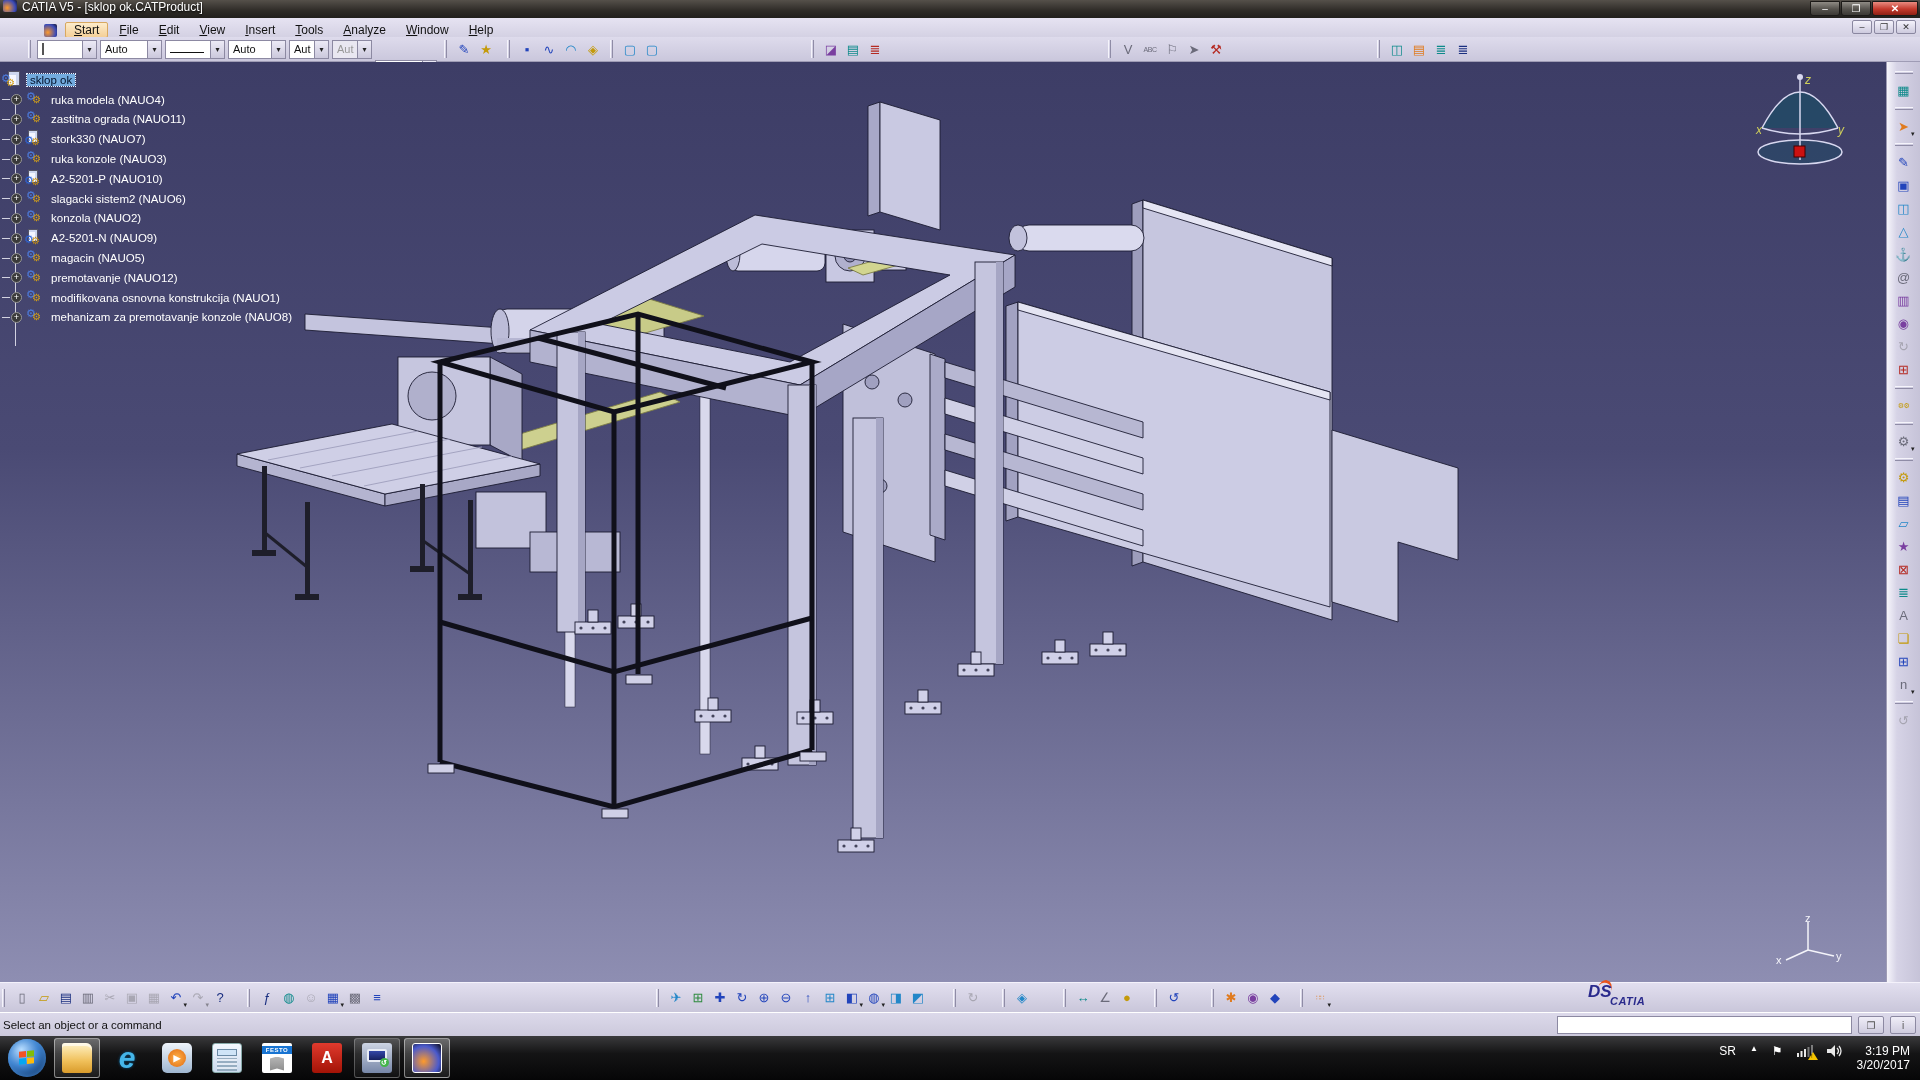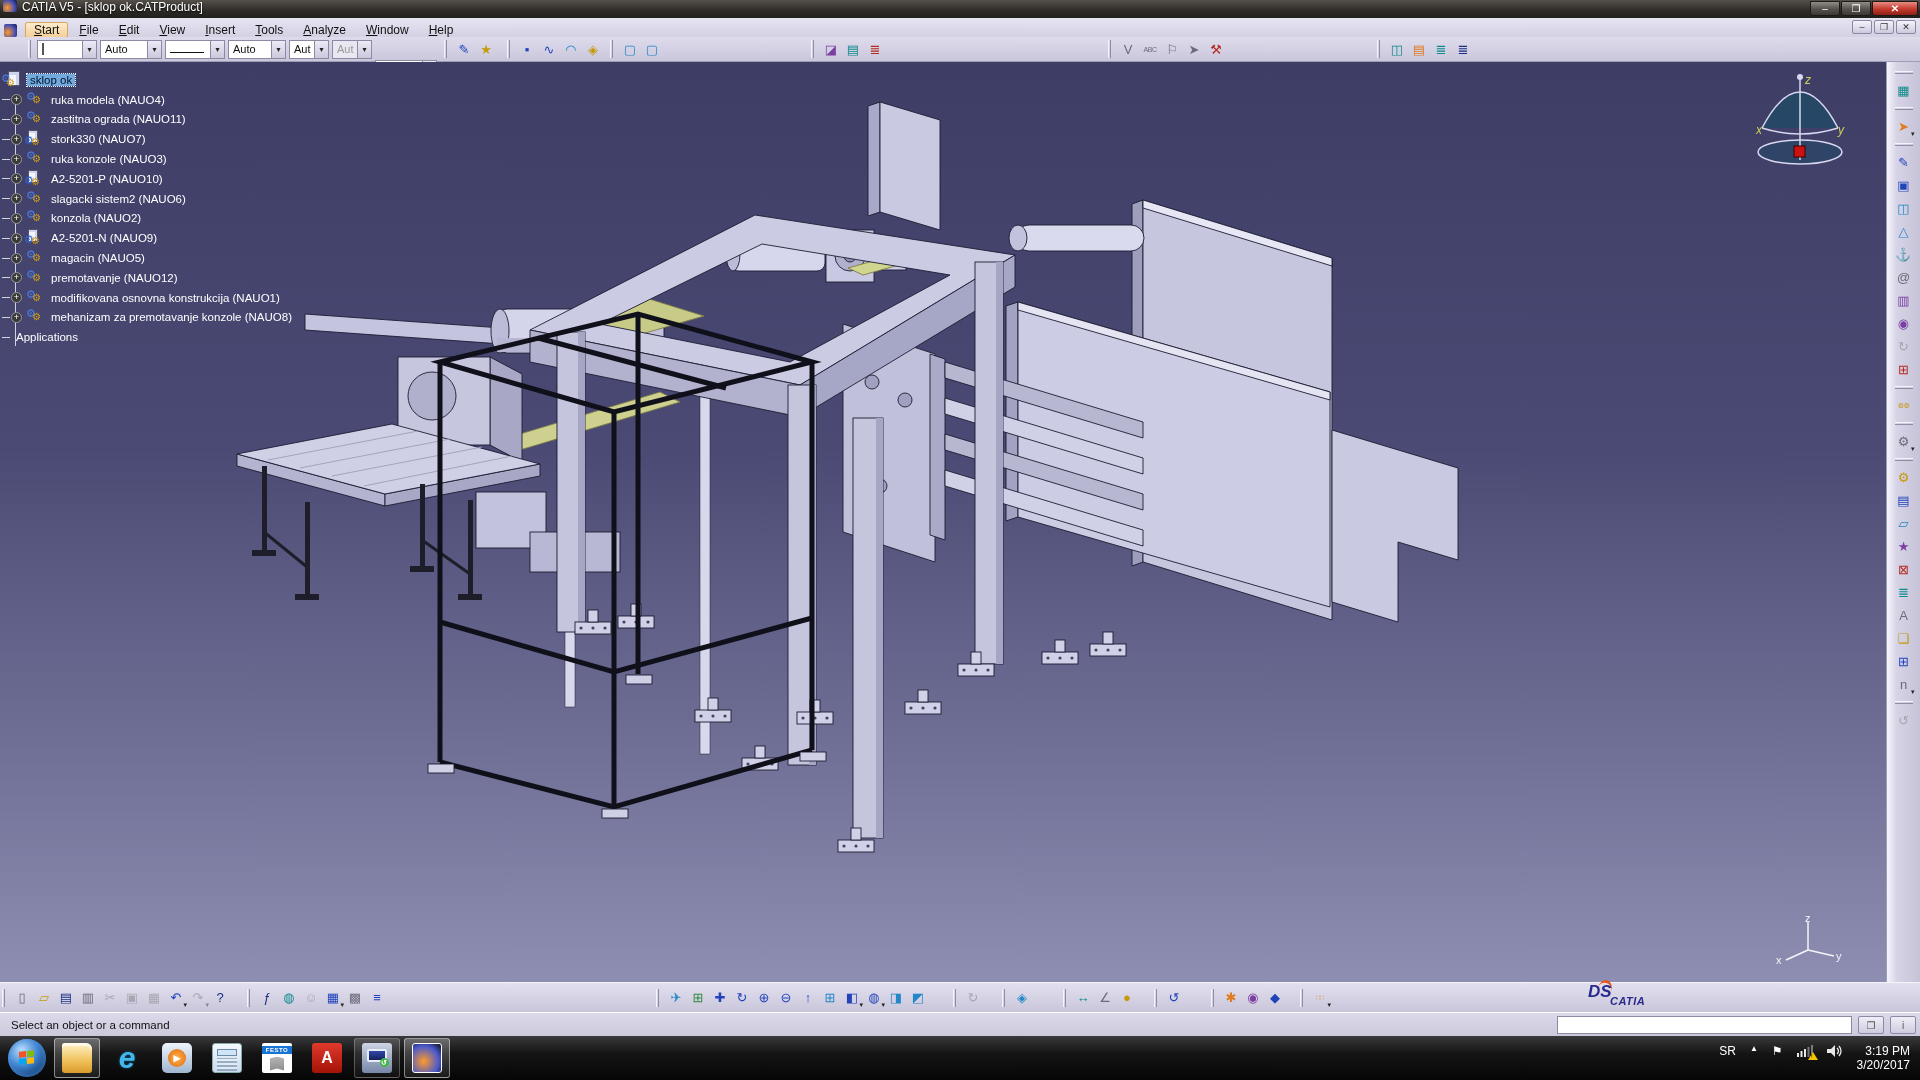--- a/index.html
+++ b/index.html
@@ -16,21 +16,21 @@
   .titletext { text-shadow:0 1px 2px #000; }
   .win-controls { position:absolute; right:2px; top:1px; display:flex; }
   .wbtn { width:30px; height:15px; margin-left:1px; border:1px solid #1c1a18; border-radius:0 0 3px 3px;
     background:linear-gradient(#8f8b85,#55524d 55%,#3c3935); color:#fff; font-size:10px;
     display:flex; align-items:center; justify-content:center; line-height:1; }
   .wbtn.close { width:46px; background:linear-gradient(#e98b80,#c3392c 55%,#8f2015); font-weight:bold; }
 
   
   .menubar { position:absolute; left:0; top:18px; width:100%; height:25px;
     background:linear-gradient(#e6e3f2,#cfccdf); border-bottom:1px solid #a9a6bd;
-    display:flex; align-items:center; font-size:12px; color:#111; }
+    display:flex; align-items:center; font-size:12px; color:#111;padding-left:40px; }
   .doc-ico { width:13px; height:13px; margin:0 8px 0 4px; border-radius:2px;
     background:radial-gradient(circle at 30% 65%, #ff9a2a, #3a4ab8 65%, #101024); }
   .menu-item { padding:1px 9px; margin-right:2px; border-radius:2px; cursor:default; }
   .menu-item.active { background:linear-gradient(#fdeccb,#f4cf98); border:1px solid #d8a860; padding:0 8px; }
   .mdi-controls { position:absolute; right:4px; top:2px; display:flex; }
   .mbtn { width:20px; height:14px; margin-left:2px; border:1px solid #8a87a0; border-radius:2px;
     background:linear-gradient(#f4f2fb,#cdcade); color:#333; font-size:9px;
     display:flex; align-items:center; justify-content:center; }
 
   
@@ -98,21 +98,21 @@
     background:linear-gradient(90deg,#f6f5fb,#d6d3e6 30%,#c6c3d8);
     border-left:1px solid #9f9cb5; display:flex; flex-direction:column; align-items:center; padding-top:4px; }
   .right-toolbar .handle { width:18px; height:3px; margin:5px 0;
     border-left:none; border-right:none; border-top:1px solid #f5f4fb; border-bottom:1px solid #8f8ca6; }
   .right-toolbar .ticon { margin:1px 0; }
 
   
   .statusbar { position:absolute; left:0; top:1012px; width:100%; height:24px;
     background:linear-gradient(#dcd9ea,#ccc9dc); border-top:1px solid #fff;
     display:flex; align-items:center; font-size:11.5px; color:#111; }
-  .status-msg { padding-left:11px; flex:1; }
+  .status-msg { padding-left:3px; flex:1; }
   .cmd-input { position:absolute; right:68px; top:3px; width:295px; height:18px;
     border:1px solid #8c89a2; background:#fff; font-size:11px; padding:0 3px; }
   .sbtn { position:absolute; top:3px; width:26px; height:18px; border:1px solid #8c89a2; border-radius:2px;
     background:linear-gradient(#f0eef8,#cfccdf); font-size:10px; color:#555;
     display:flex; align-items:center; justify-content:center; }
   .sbtn.b1 { right:36px; } .sbtn.b2 { right:4px; }
 
   
   .ds-logo { position:absolute; right:272px; top:-1px; width:60px; height:30px; }
   .ds-logo .ds { position:absolute; left:0; top:0; font-size:17px; font-style:italic; font-weight:bold; color:#2a2a8c; }
@@ -582,24 +582,20 @@
         </div>
         <div class="trow">
           <span class="hline"></span>
           <span class="expander">+</span>
           <span class="gico">
             <span class="gear1">⚙</span>
             <span class="gear2">⚙</span>
           </span>
           <span class="tlabel">mehanizam za premotavanje konzole (NAUO8)</span>
         </div>
-        <div class="trow">
-          <span class="hline"></span>
-          <span class="tlabel" style="margin-left: 2px;">Applications</span>
-        </div>
       </div>
 
     <svg class="compass" width="96" height="100" viewBox="0 0 96 100">
       <path d="M10,58 Q48,-14 86,58 Z" fill="rgba(18,80,100,0.55)" stroke="none"></path>
       <ellipse cx="48" cy="82" rx="42" ry="12" fill="rgba(18,80,100,0.35)" stroke="#d8d8f0" stroke-width="1.5"></ellipse>
       <path d="M10,58 Q48,-14 86,58" fill="none" stroke="#d8d8f0" stroke-width="1.5"></path>
       <path d="M10,58 Q48,70 86,58" fill="none" stroke="#d8d8f0" stroke-width="1.5"></path>
       <line x1="48" y1="8" x2="48" y2="90" stroke="#d8d8f0" stroke-width="1.5"></line>
       <circle cx="48" cy="7" r="3" fill="#d8d8f0"></circle>
       <rect x="42" y="76" width="11" height="11" fill="#cc1111" stroke="#400"></rect>

